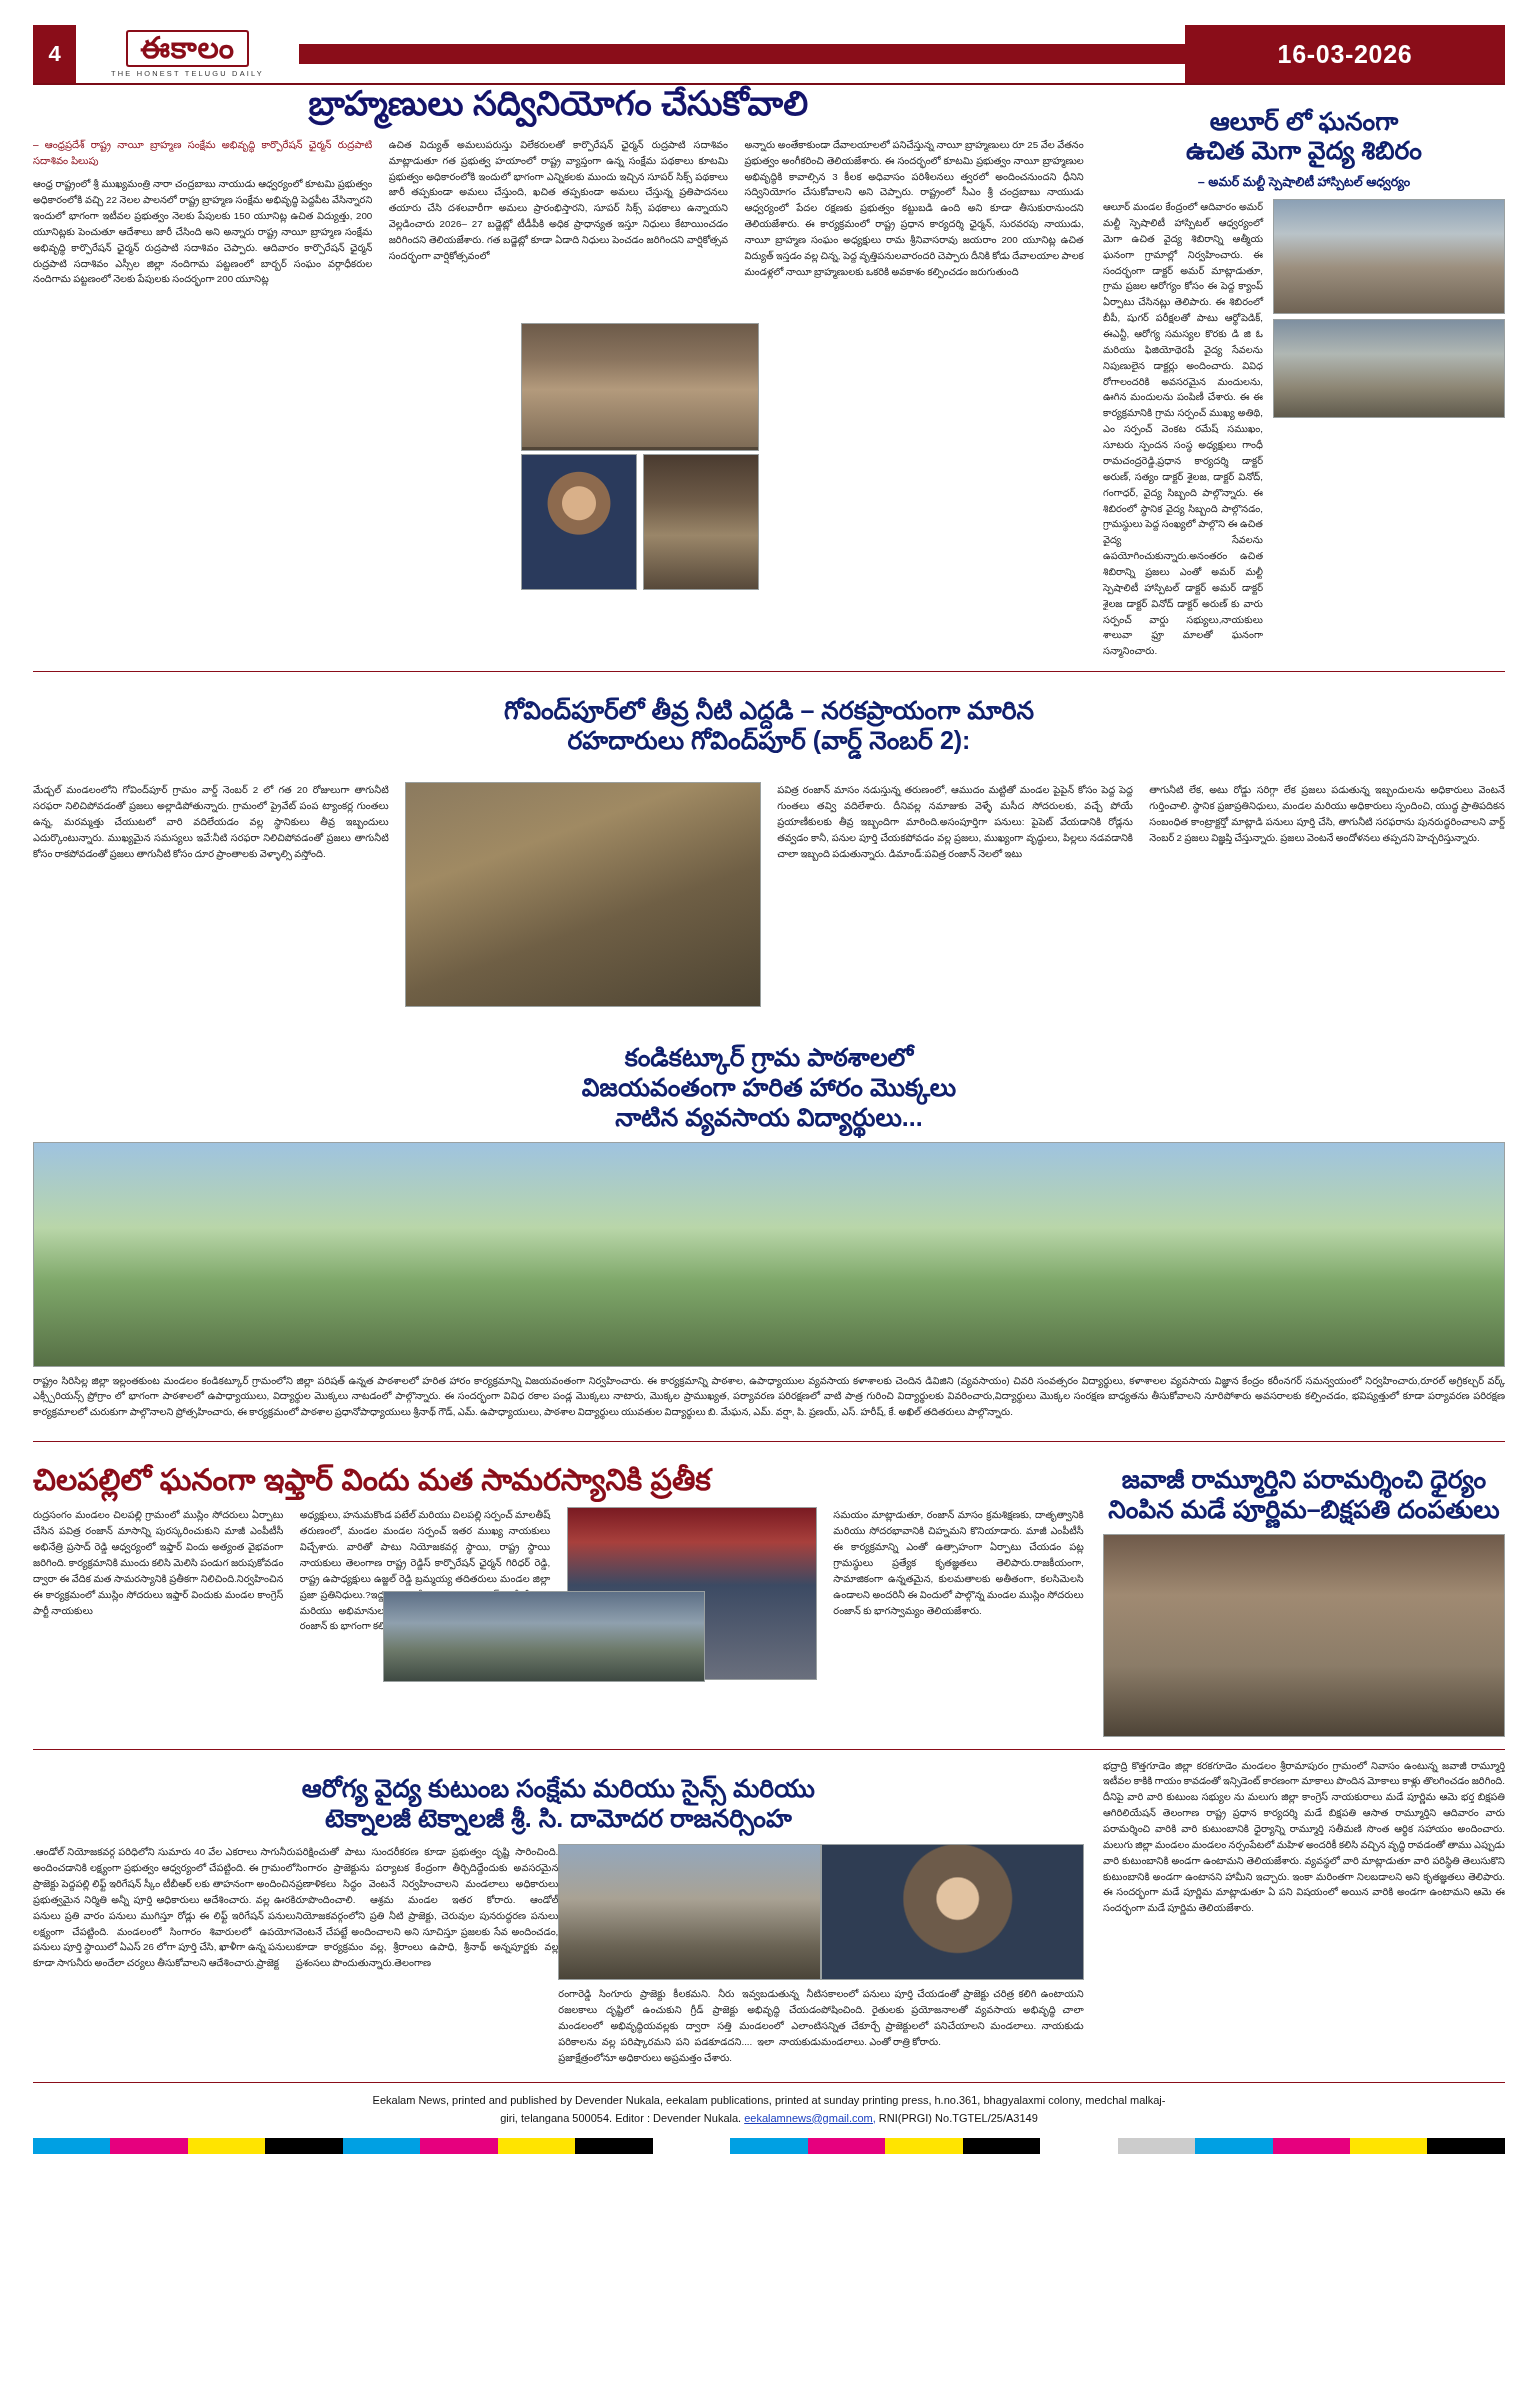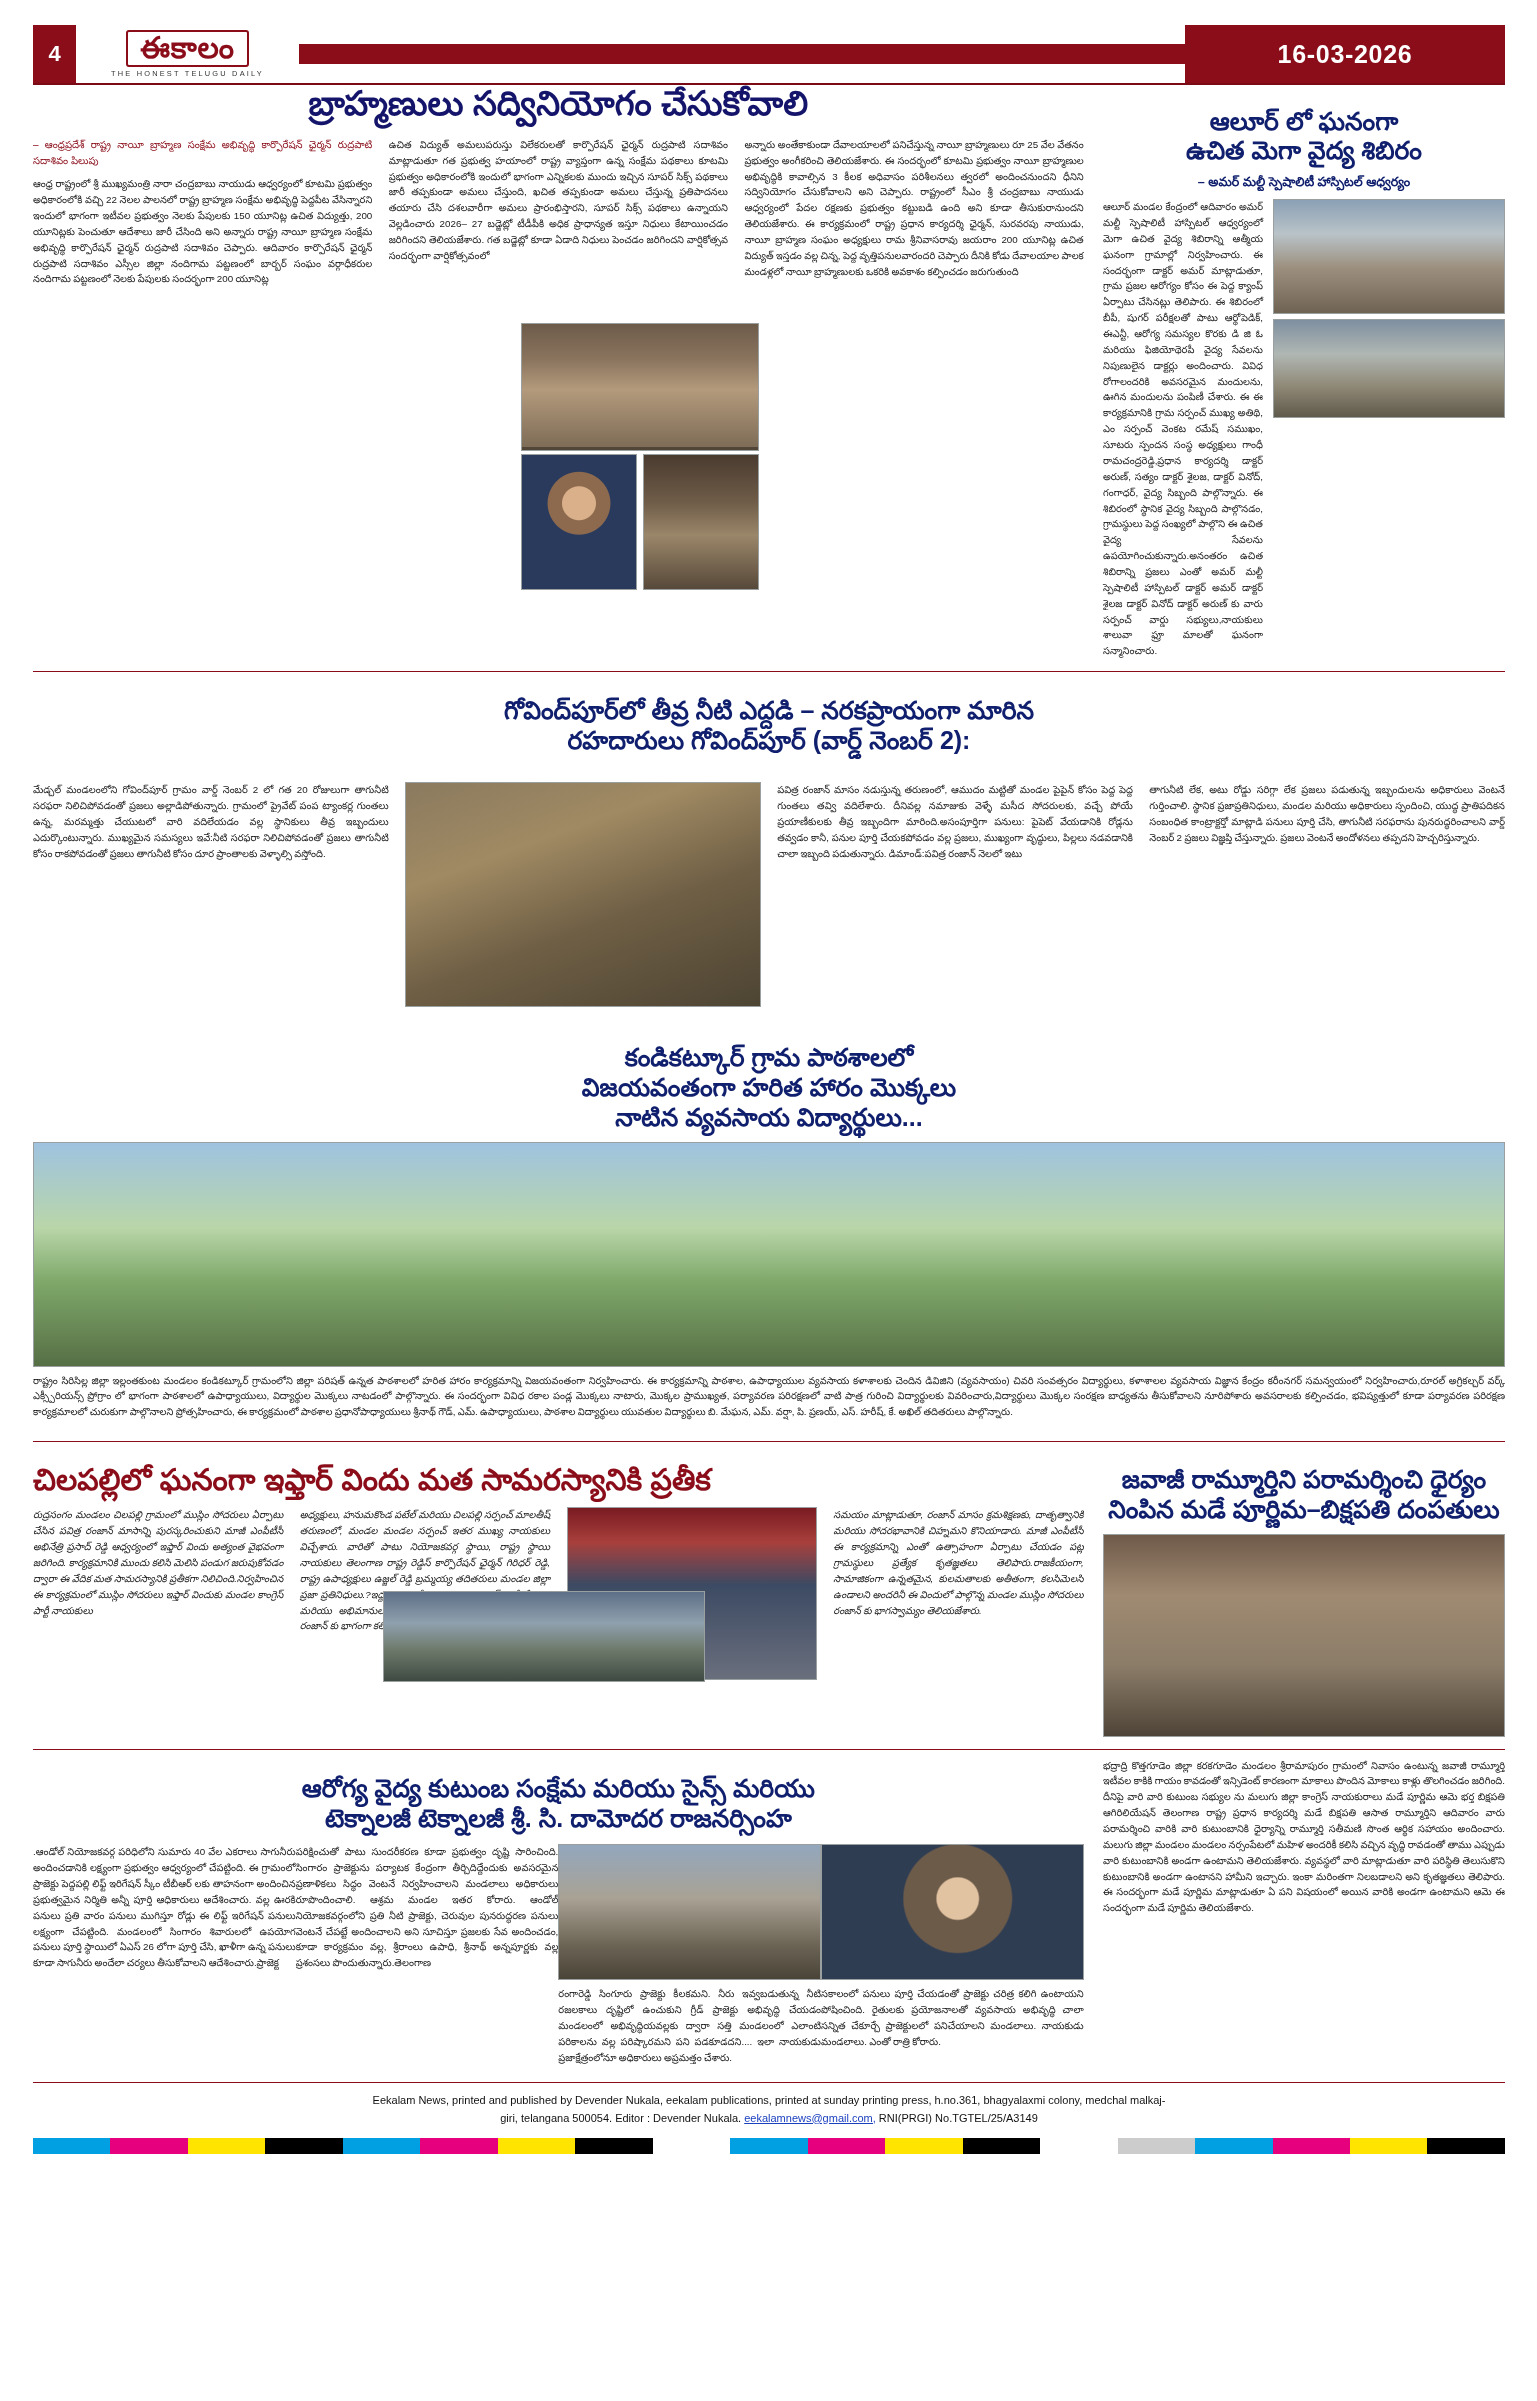--- a/index.html
+++ b/index.html
@@ -239,21 +239,21 @@
       <div class="photo ph-school" style="height:223px;margin-top:7.4px;"></div>
       <div class="body-col" style="margin-top:6px;">రాష్ట్రం సిరిసిల్ల జిల్లా ఇల్లంతకుంట మండలం కండికట్కూర్ గ్రామంలోని జిల్లా పరిషత్ ఉన్నత పాఠశాలలో హరిత హారం కార్యక్రమాన్ని విజయవంతంగా నిర్వహించారు. ఈ కార్యక్రమాన్ని పాఠశాల, ఉపాధ్యాయుల వ్యవసాయ కళాశాలకు చెందిన డివిజిని (వ్యవసాయం) చివరి సంవత్సరం విద్యార్థులు, కళాశాలల వ్యవసాయ విజ్ఞాన కేంద్రం కరీంనగర్ సమన్వయంలో నిర్వహించారు,రూరల్ అగ్రికల్చర్ వర్క్ ఎక్స్పీరియన్స్ ప్రోగ్రాం లో భాగంగా పాఠశాలలో ఉపాధ్యాయులు, విద్యార్థుల మొక్కలు నాటడంలో పాల్గొన్నారు. ఈ సందర్భంగా వివిధ రకాల పండ్ల మొక్కలు నాటారు, మొక్కల ప్రాముఖ్యత, పర్యావరణ పరిరక్షణలో వాటి పాత్ర గురించి విద్యార్థులకు వివరించారు,విద్యార్థులు మొక్కల సంరక్షణ బాధ్యతను తీసుకోవాలని నూరిపోశారు అవసరాలకు కల్పించడం, భవిష్యత్తులో కూడా పర్యావరణ పరిరక్షణ కార్యక్రమాలలో చురుకుగా పాల్గొనాలని ప్రోత్సహించారు, ఈ కార్యక్రమంలో పాఠశాల ప్రధానోపాధ్యాయులు శ్రీనాథ్ గౌడ్, ఎమ్. ఉపాధ్యాయులు, పాఠశాల విద్యార్థులు యువతుల విద్యార్థులు బి. మేఘన, ఎమ్. వర్షా, పి. ప్రణయ్, ఎస్. హరీష్, కే. అఖిల్ తదితరులు పాల్గొన్నారు.</div>
     </div>
   </div>
 
   <div class="rule"></div>
 
   <div class="main-grid" style="margin-top:7.4px;">
     <div class="left-zone">
       <div class="hl3" style="font-size:30px;color:#8a0d19;">చిలపల్లిలో ఘనంగా ఇఫ్తార్ విందు మత సామరస్యానికి ప్రతీక</div>
-      <div class="cols3" style="margin-top:1px;font-style:italic;">
+      <div class="cols3" style="margin-top:1px;">
         <div>
             <div class="body-col">రుద్రసంగం మండలం చిలపల్లి గ్రామంలో ముస్లిం సోదరులు ఏర్పాటు చేసిన పవిత్ర రంజాన్ మాసాన్ని పురస్కరించుకుని మాజీ ఎంపీటీసీ అభినేత్రి ప్రసాద్ రెడ్డి ఆధ్వర్యంలో ఇఫ్తార్ విందు అత్యంత వైభవంగా జరిగింది. కార్యక్రమానికి ముందు కలిసి మెలిసి పండుగ జరుపుకోవడం ద్వారా ఈ వేదిక మత సామరస్యానికి ప్రతీకగా నిలిచింది.నిర్వహించిన ఈ కార్యక్రమంలో ముస్లిం సోదరులు ఇఫ్తార్ విందుకు మండల కాంగ్రెస్ పార్టీ నాయకులు</div>
           </div>
         <div>
             <div class="body-col">అధ్యక్షులు, హనుమకొండ పటేల్ మరియు చిలపల్లి సర్పంచ్ మాలతీష్ తరుణంలో, మండల మండల సర్పంచ్ ఇతర ముఖ్య నాయకులు విచ్చేశారు. వారితో పాటు నియోజకవర్గ స్థాయి, రాష్ట్ర స్థాయి నాయకులు తెలంగాణ రాష్ట్ర రెడ్డిస్ కార్పొరేషన్ ఛైర్మన్ గిరిధర్ రెడ్డి, రాష్ట్ర ఉపాధ్యక్షులు ఉజ్జల్ రెడ్డి బ్రమ్మయ్య తదితరులు మండల జిల్లా ప్రజా ప్రతినిధులు.?ఇద్ద సంఖ్యలో తరలివచ్చిన కాంగ్రెస్ పార్టీ శ్రేణులు మరియు అభిమానులు.నాయకులను మండల ముస్లిం సోదరులు రంజాన్ కు భాగంగా కలిసి సమయం ఇఫ్తార్ విందులో</div>
           </div>
         <div style="position:relative;">
           <div class="photo ph-stage" style="height:171px;"></div>
         </div>
         <div>

